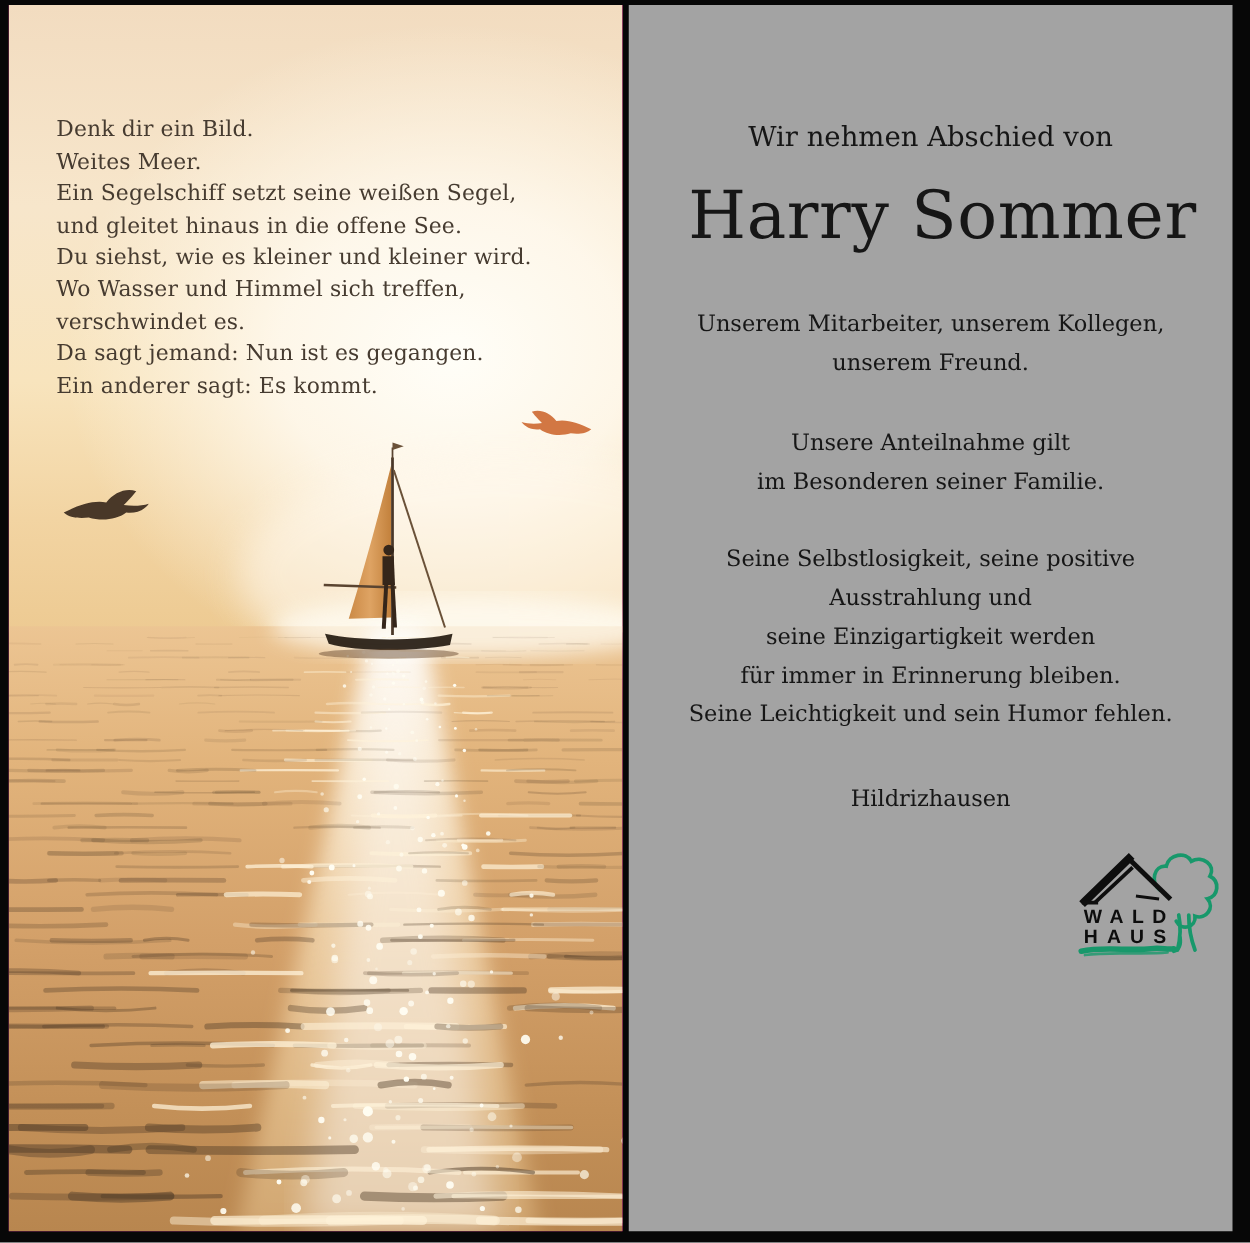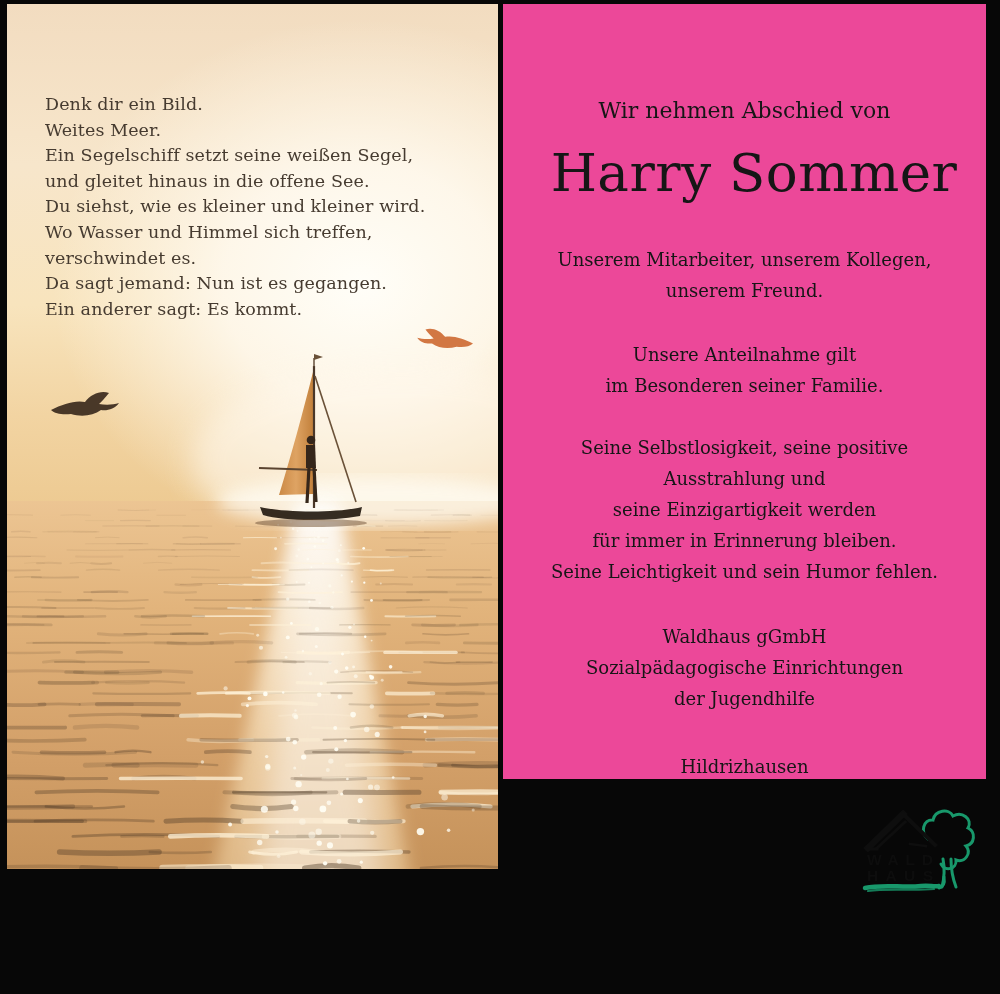--- a/index.html
+++ b/index.html
@@ -1,25 +1,25 @@
 <!DOCTYPE html>
 <html><head>
 <meta charset="utf-8">
 <style>
   html,body{margin:0;padding:0;background:#e8e8e8;}
   .sheet{position:relative;width:1000px;height:994px;background:#070707;overflow:hidden;
          font-family:"DejaVu Serif", serif;}
   
-  .photo-panel{position:absolute;left:7px;top:4px;width:491px;height:865px;overflow:hidden;background:#ec4899;}
+  .photo-panel{position:absolute;left:7px;top:4px;width:491px;height:981px;overflow:hidden;background:#ec4899;}
   .photo-panel svg{display:block;}
   .poem{position:absolute;left:38px;top:88px;width:440px;
         font-size:17.5px;line-height:25.6px;color:#463b30;
         white-space:pre-line;text-align:left;letter-spacing:.1px;}
   
-  .text-panel{position:absolute;left:503px;top:4px;width:483px;height:775px;background:#ec4899;
+  .text-panel{position:absolute;left:503px;top:4px;width:483px;height:981px;background:#a3a3a3;
               text-align:center;color:#161616;}
   .text-panel *{margin:0;}
   .intro{padding-top:94px;font-size:22px;}
   .name{margin-top:20px;font-size:53px;font-weight:normal;letter-spacing:.5px;line-height:1.15;padding-left:19px;}
   .block{font-size:18px;line-height:31px;white-space:pre-line;}
   .dedication{margin-top:40px;}
   .tribute{margin-top:31px;}
   .condolence{margin-top:33px;}
   .organization{margin-top:34px;}
   .location{margin-top:37px;}
@@ -618,23 +618,20 @@
     <h1 class="name">Harry Sommer</h1>
     <p class="block dedication">Unserem Mitarbeiter, unserem Kollegen,
 unserem Freund.</p>
     <p class="block condolence">Unsere Anteilnahme gilt
 im Besonderen seiner Familie.</p>
     <p class="block tribute">Seine Selbstlosigkeit, seine positive
 Ausstrahlung und
 seine Einzigartigkeit werden
 für immer in Erinnerung bleiben.
 Seine Leichtigkeit und sein Humor fehlen.</p>
-    <p class="block organization">Waldhaus gGmbH
-Sozialpädagogische Einrichtungen
-der Jugendhilfe</p>
     <p class="block location">Hildrizhausen</p>
 
     <div class="logo-wrap">
       <svg width="124" height="94" viewBox="0 0 124 94">
 
         <g stroke="#18986b" stroke-width="3" fill="none" stroke-linecap="round">
           <path d="M66,32 C58,26 61,12 71,13 C73,3 87,1 91,9 C100,4 111,12 106,21 C114,25 113,37 104,39 C110,46 103,56 94,53 C95,62 83,65 79,57"></path>
           <path d="M81,52 C83,62 82,72 80,80"></path>
           <path d="M89,52 C89,64 91,72 94,80"></path>
         </g>

